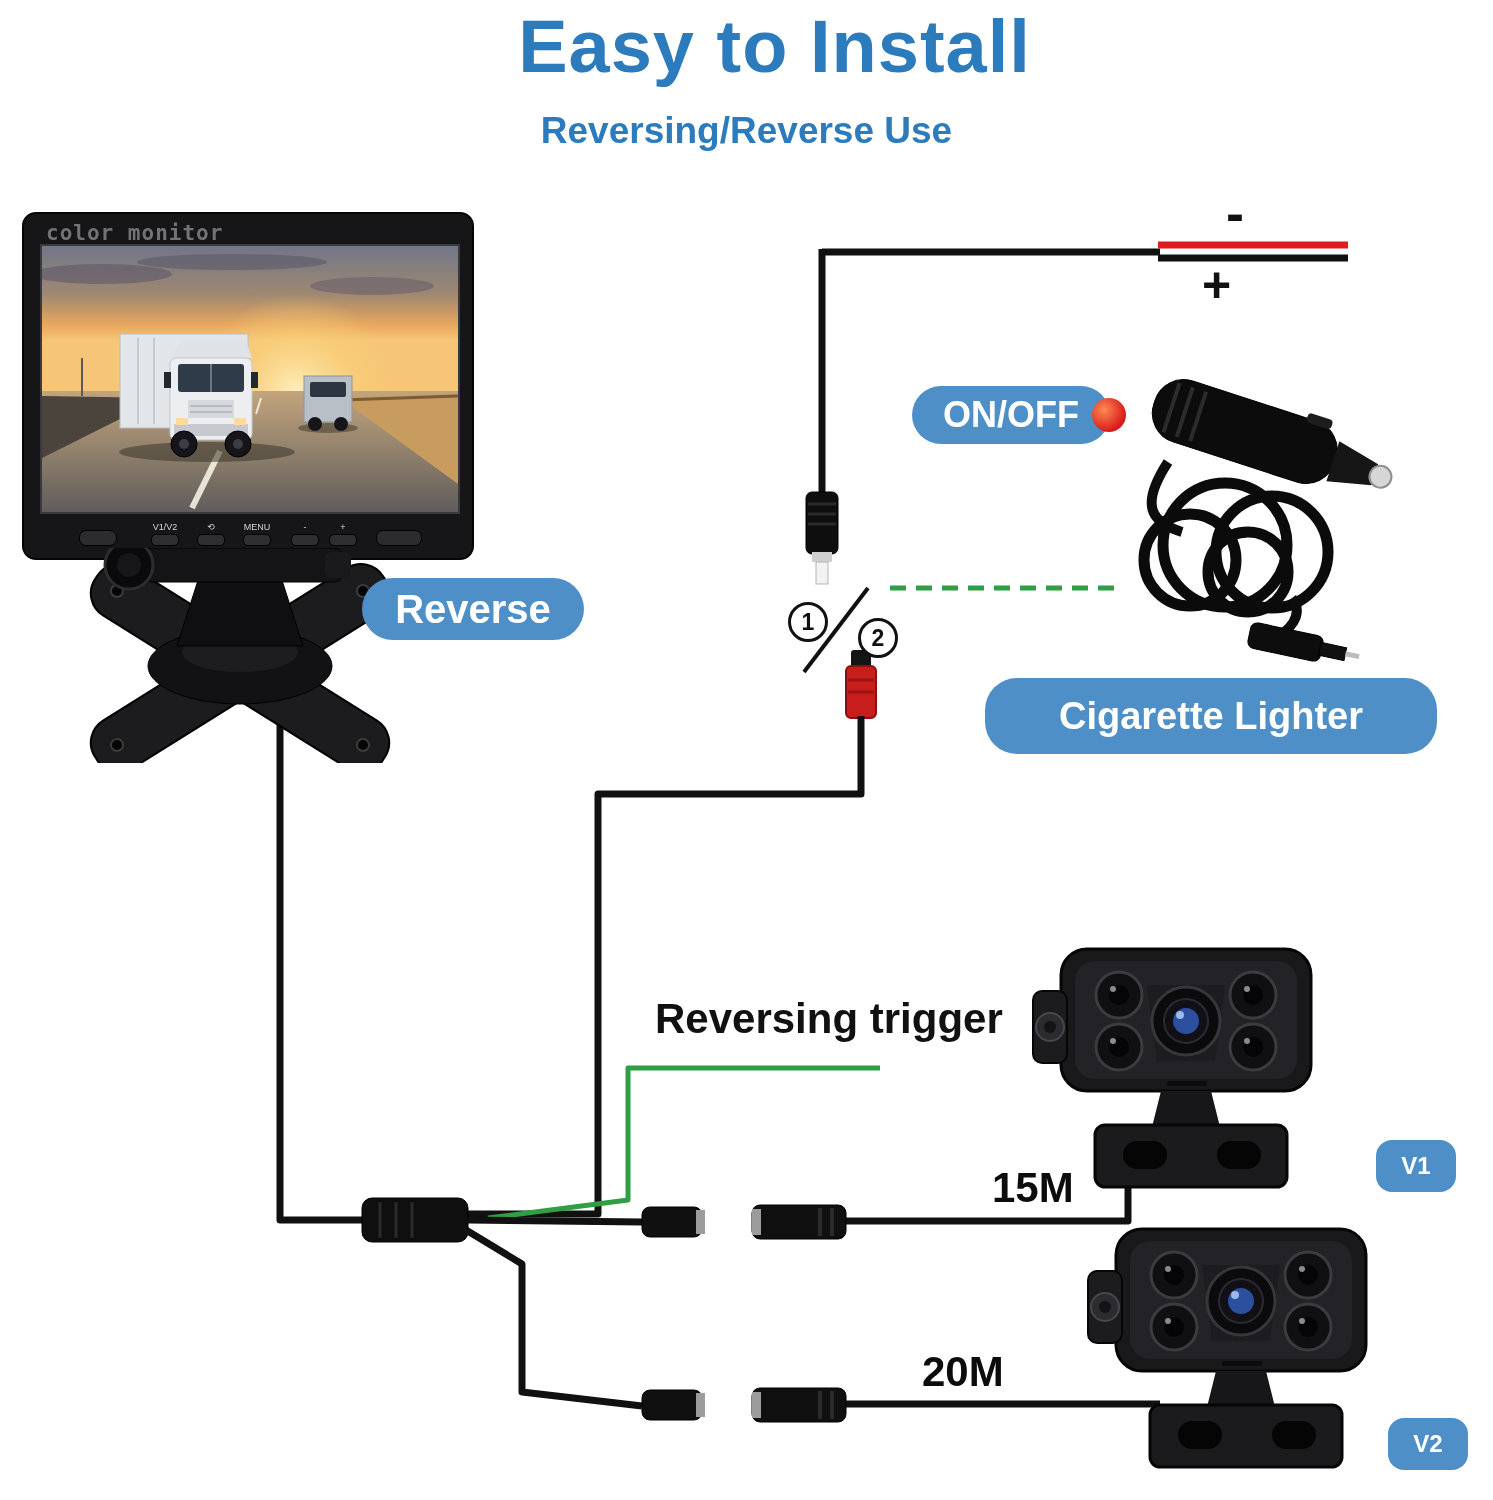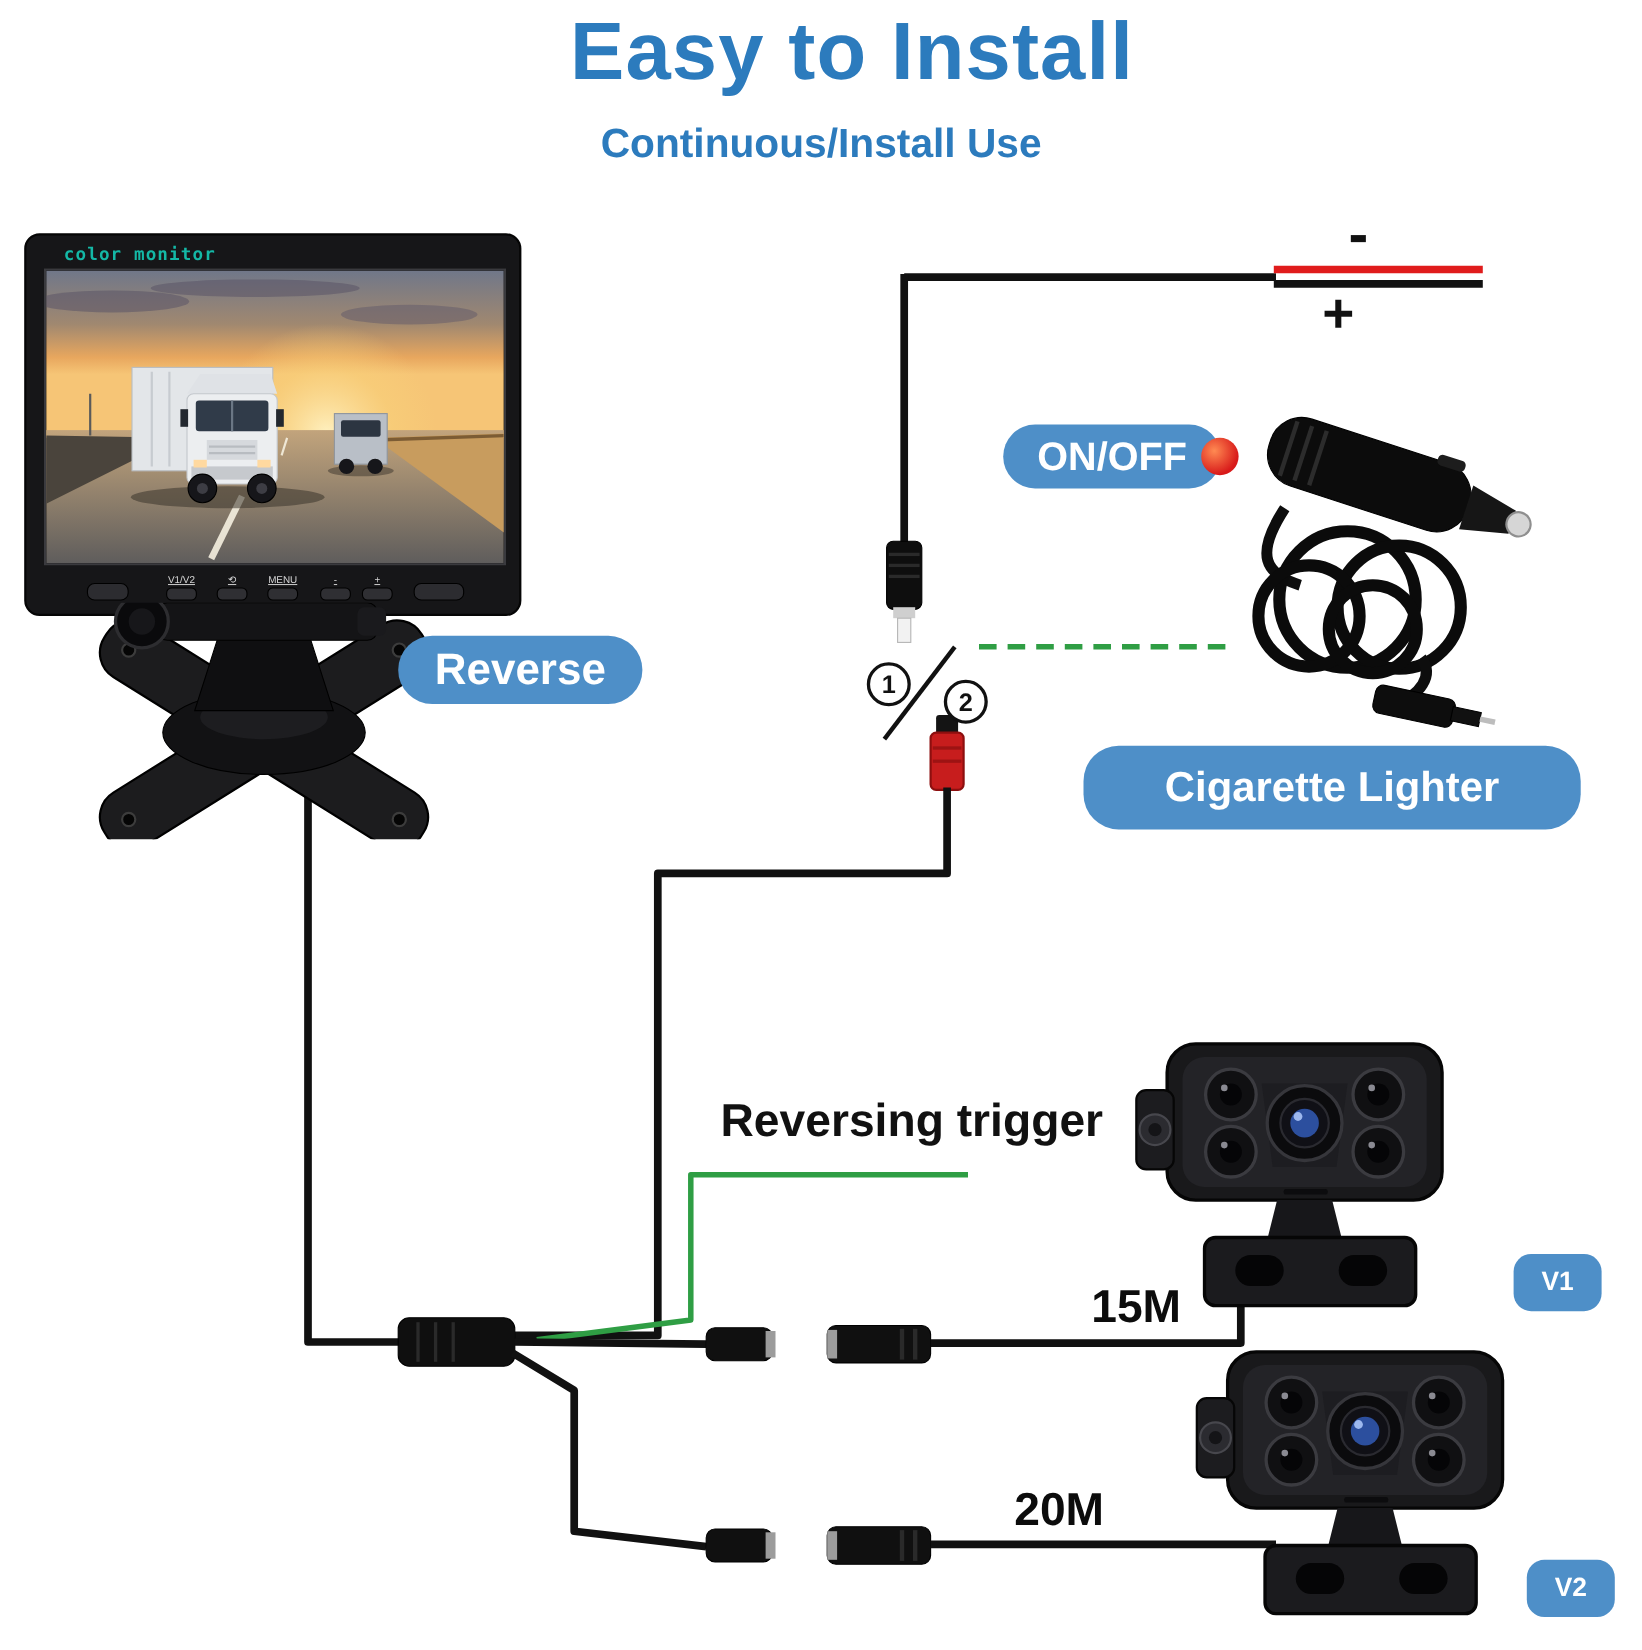--- a/index.html
+++ b/index.html
@@ -34,36 +34,36 @@
   .circ2{left:858px;top:618px;}
 
   .trigger-label{position:absolute;left:655px;top:995px;font-size:42px;font-weight:700;color:#111;}
   .len{position:absolute;font-size:42px;font-weight:800;color:#0c0c0c;}
   .len-15{left:992px;top:1164px;}
   .len-10{left:922px;top:1348px;}
 
   
   .monitor-bezel{position:absolute;left:22px;top:212px;width:452px;height:348px;
                  background:#161618;border:2px solid #050505;border-radius:14px;box-sizing:border-box;}
-  .monitor-brand{position:absolute;left:34px;top:7px;color:#14b8a6;
-                 font-family:"DejaVu Sans Mono",monospace;font-size:16px;font-weight:700;letter-spacing:1px;}
+  .monitor-brand{position:absolute;left:22px;top:7px;color:#737373;
+                 font-family:"DejaVu Sans Mono",monospace;font-size:21px;font-weight:700;letter-spacing:1px;}
   .monitor-screen{position:absolute;left:16px;top:30px;width:416px;height:266px;
                   border:2px solid #3a3a3e;background:#000;}
   .mbtn{position:absolute;top:308px;width:46px;text-align:center;}
-  .mbtn .mlabel{font-size:9px;color:#d6d6d6;line-height:10px;height:10px;overflow:hidden;text-decoration:underline;}
+  .mbtn .mlabel{font-size:9px;color:#d6d6d6;line-height:10px;height:10px;overflow:hidden;}
   .mbtn .mkey{margin:2px auto 0;width:26px;height:10px;background:#2f2f33;border:1px solid #000;border-radius:5px;}
   .moval{position:absolute;top:316px;height:14px;background:#2c2c30;border:1px solid #000;border-radius:7px;}
 </style>
 </head>
 <body>
 
 <div class="canvas">
 
   <div class="title">Easy to Install</div>
-  <div class="subtitle">Continuous/Install Use</div>
+  <div class="subtitle">Reversing/Reverse Use</div>
 
   <svg class="layer" width="1493" height="1500">
 
     <line x1="822" y1="252" x2="1160" y2="252" stroke="#111" stroke-width="7"></line>
     <line x1="1158" y1="245" x2="1348" y2="245" stroke="#e01c1c" stroke-width="7"></line>
     <line x1="1158" y1="258" x2="1348" y2="258" stroke="#111" stroke-width="7"></line>
     <line x1="822" y1="249" x2="822" y2="495" stroke="#111" stroke-width="7"></line>
 
     <g>
       <rect x="806" y="492" width="32" height="62" rx="6" fill="#0e0e0e" stroke="#000"></rect>

